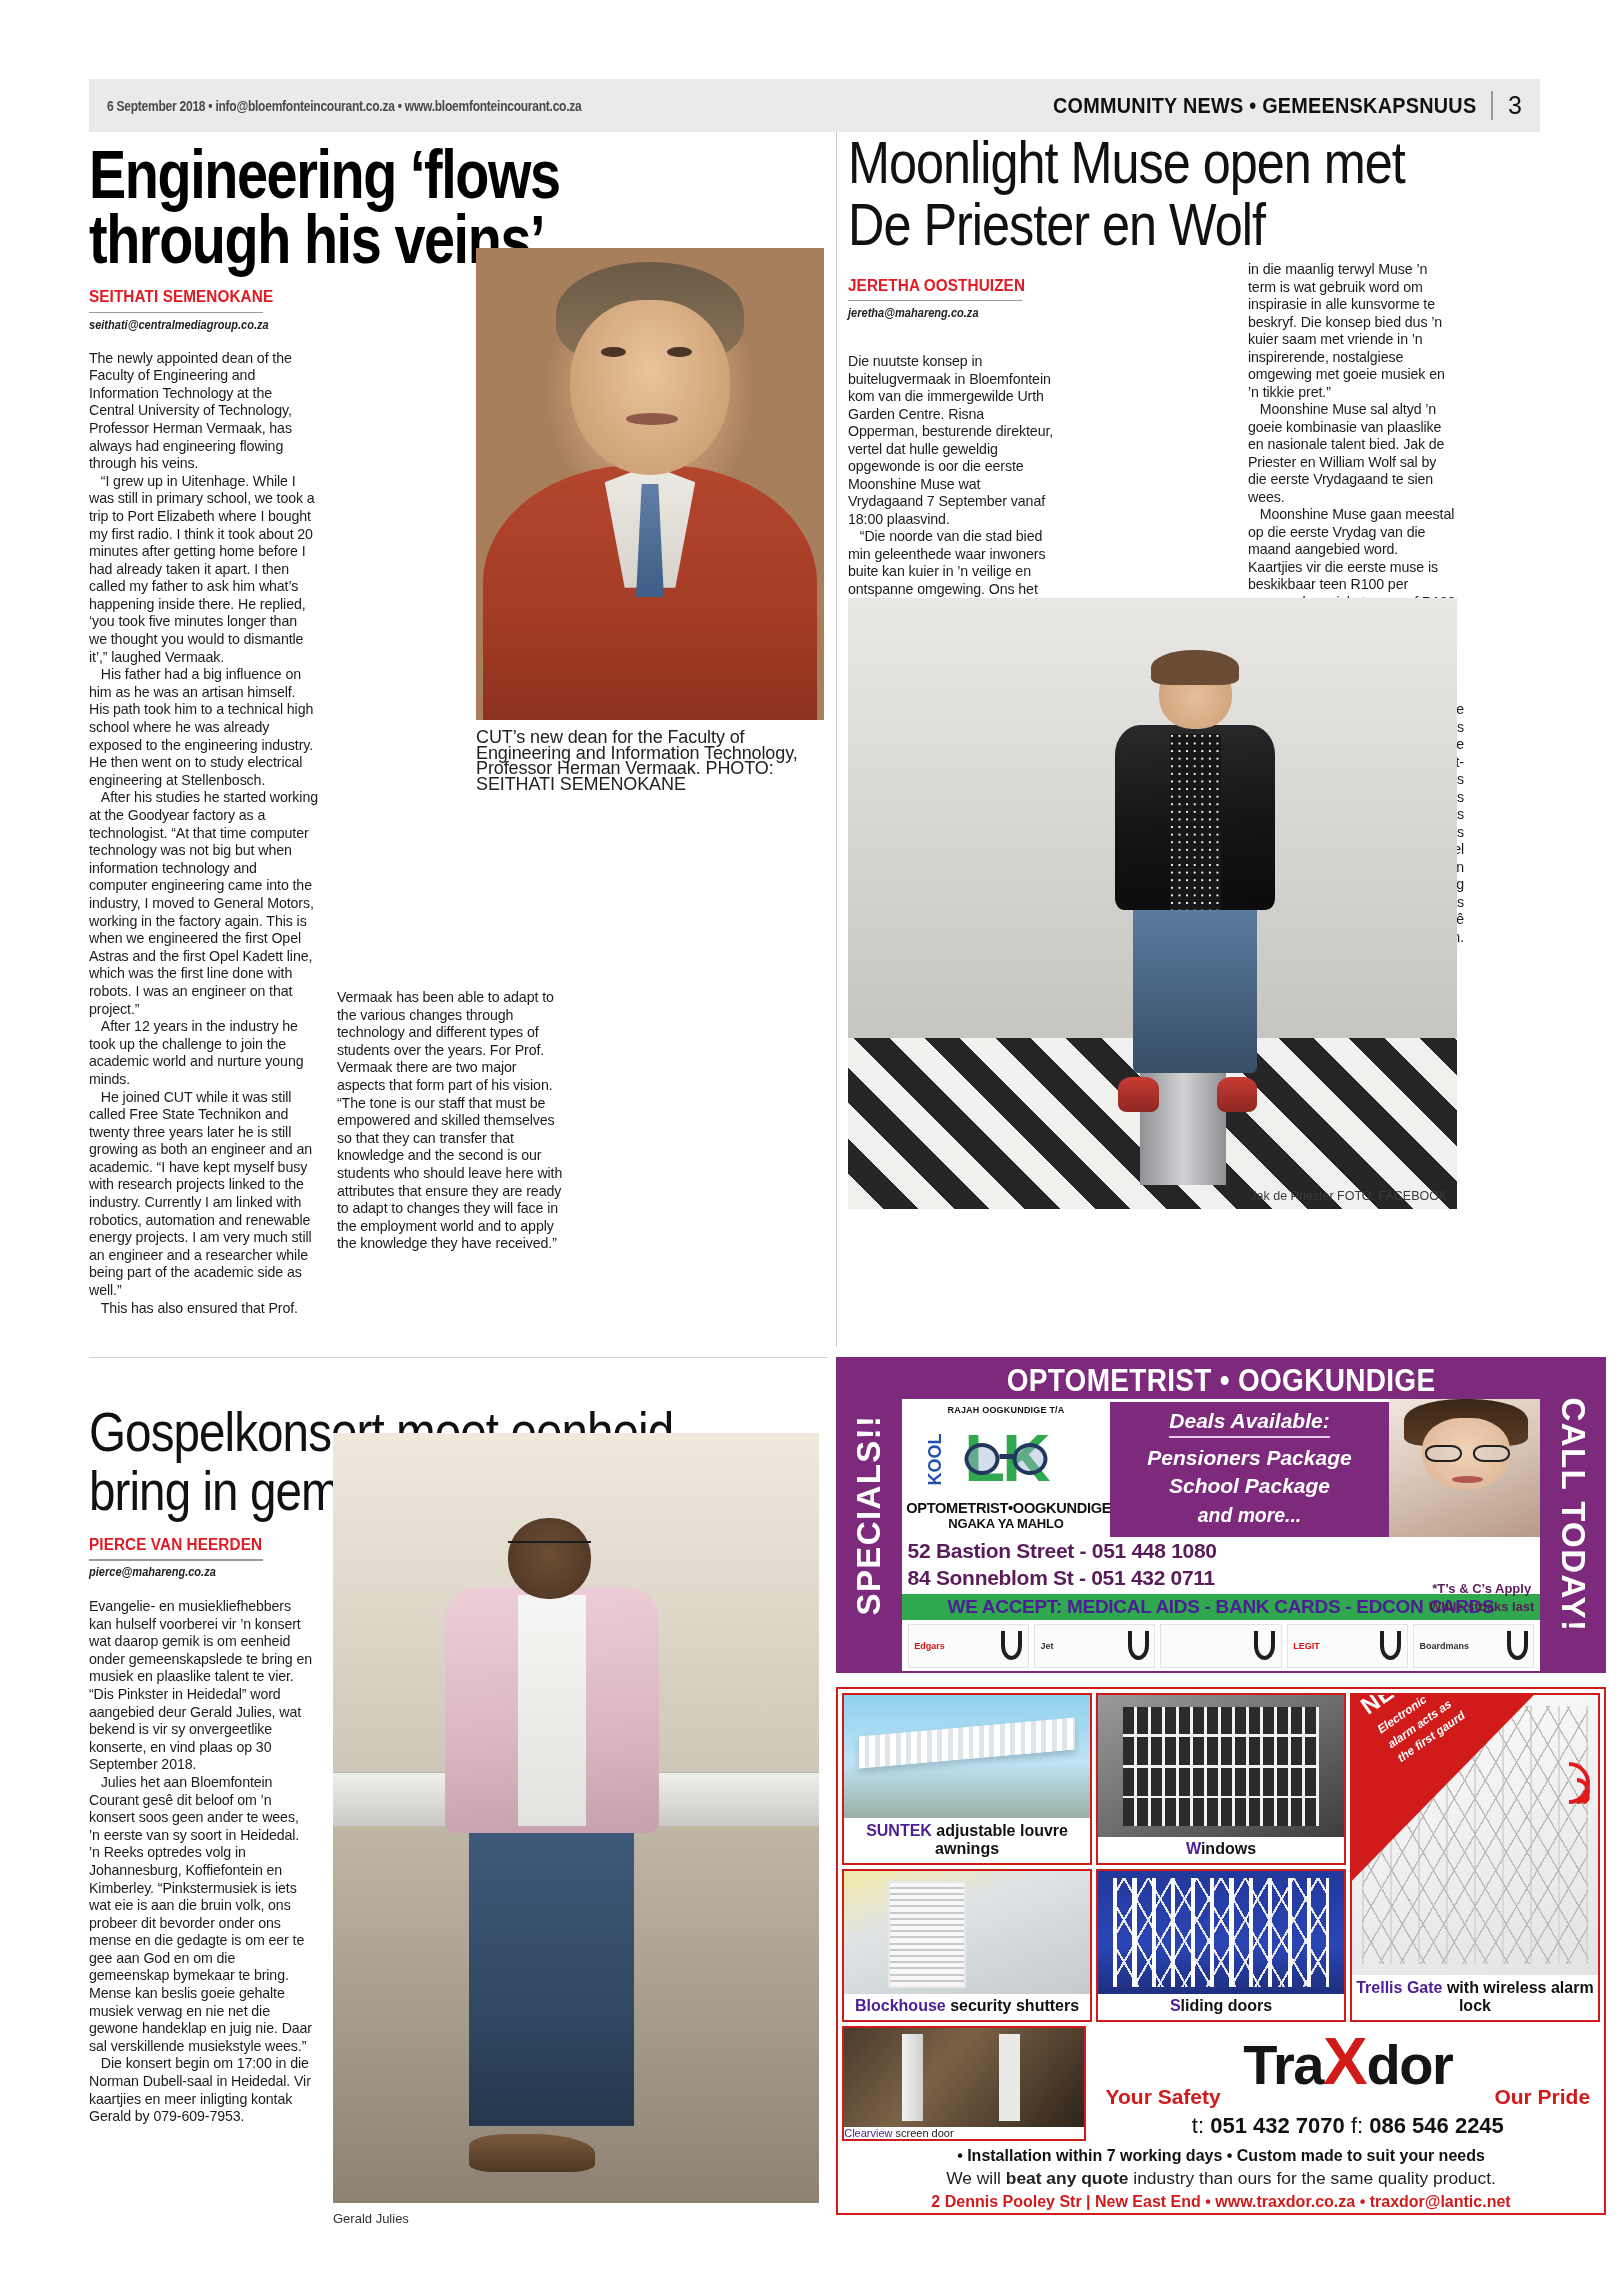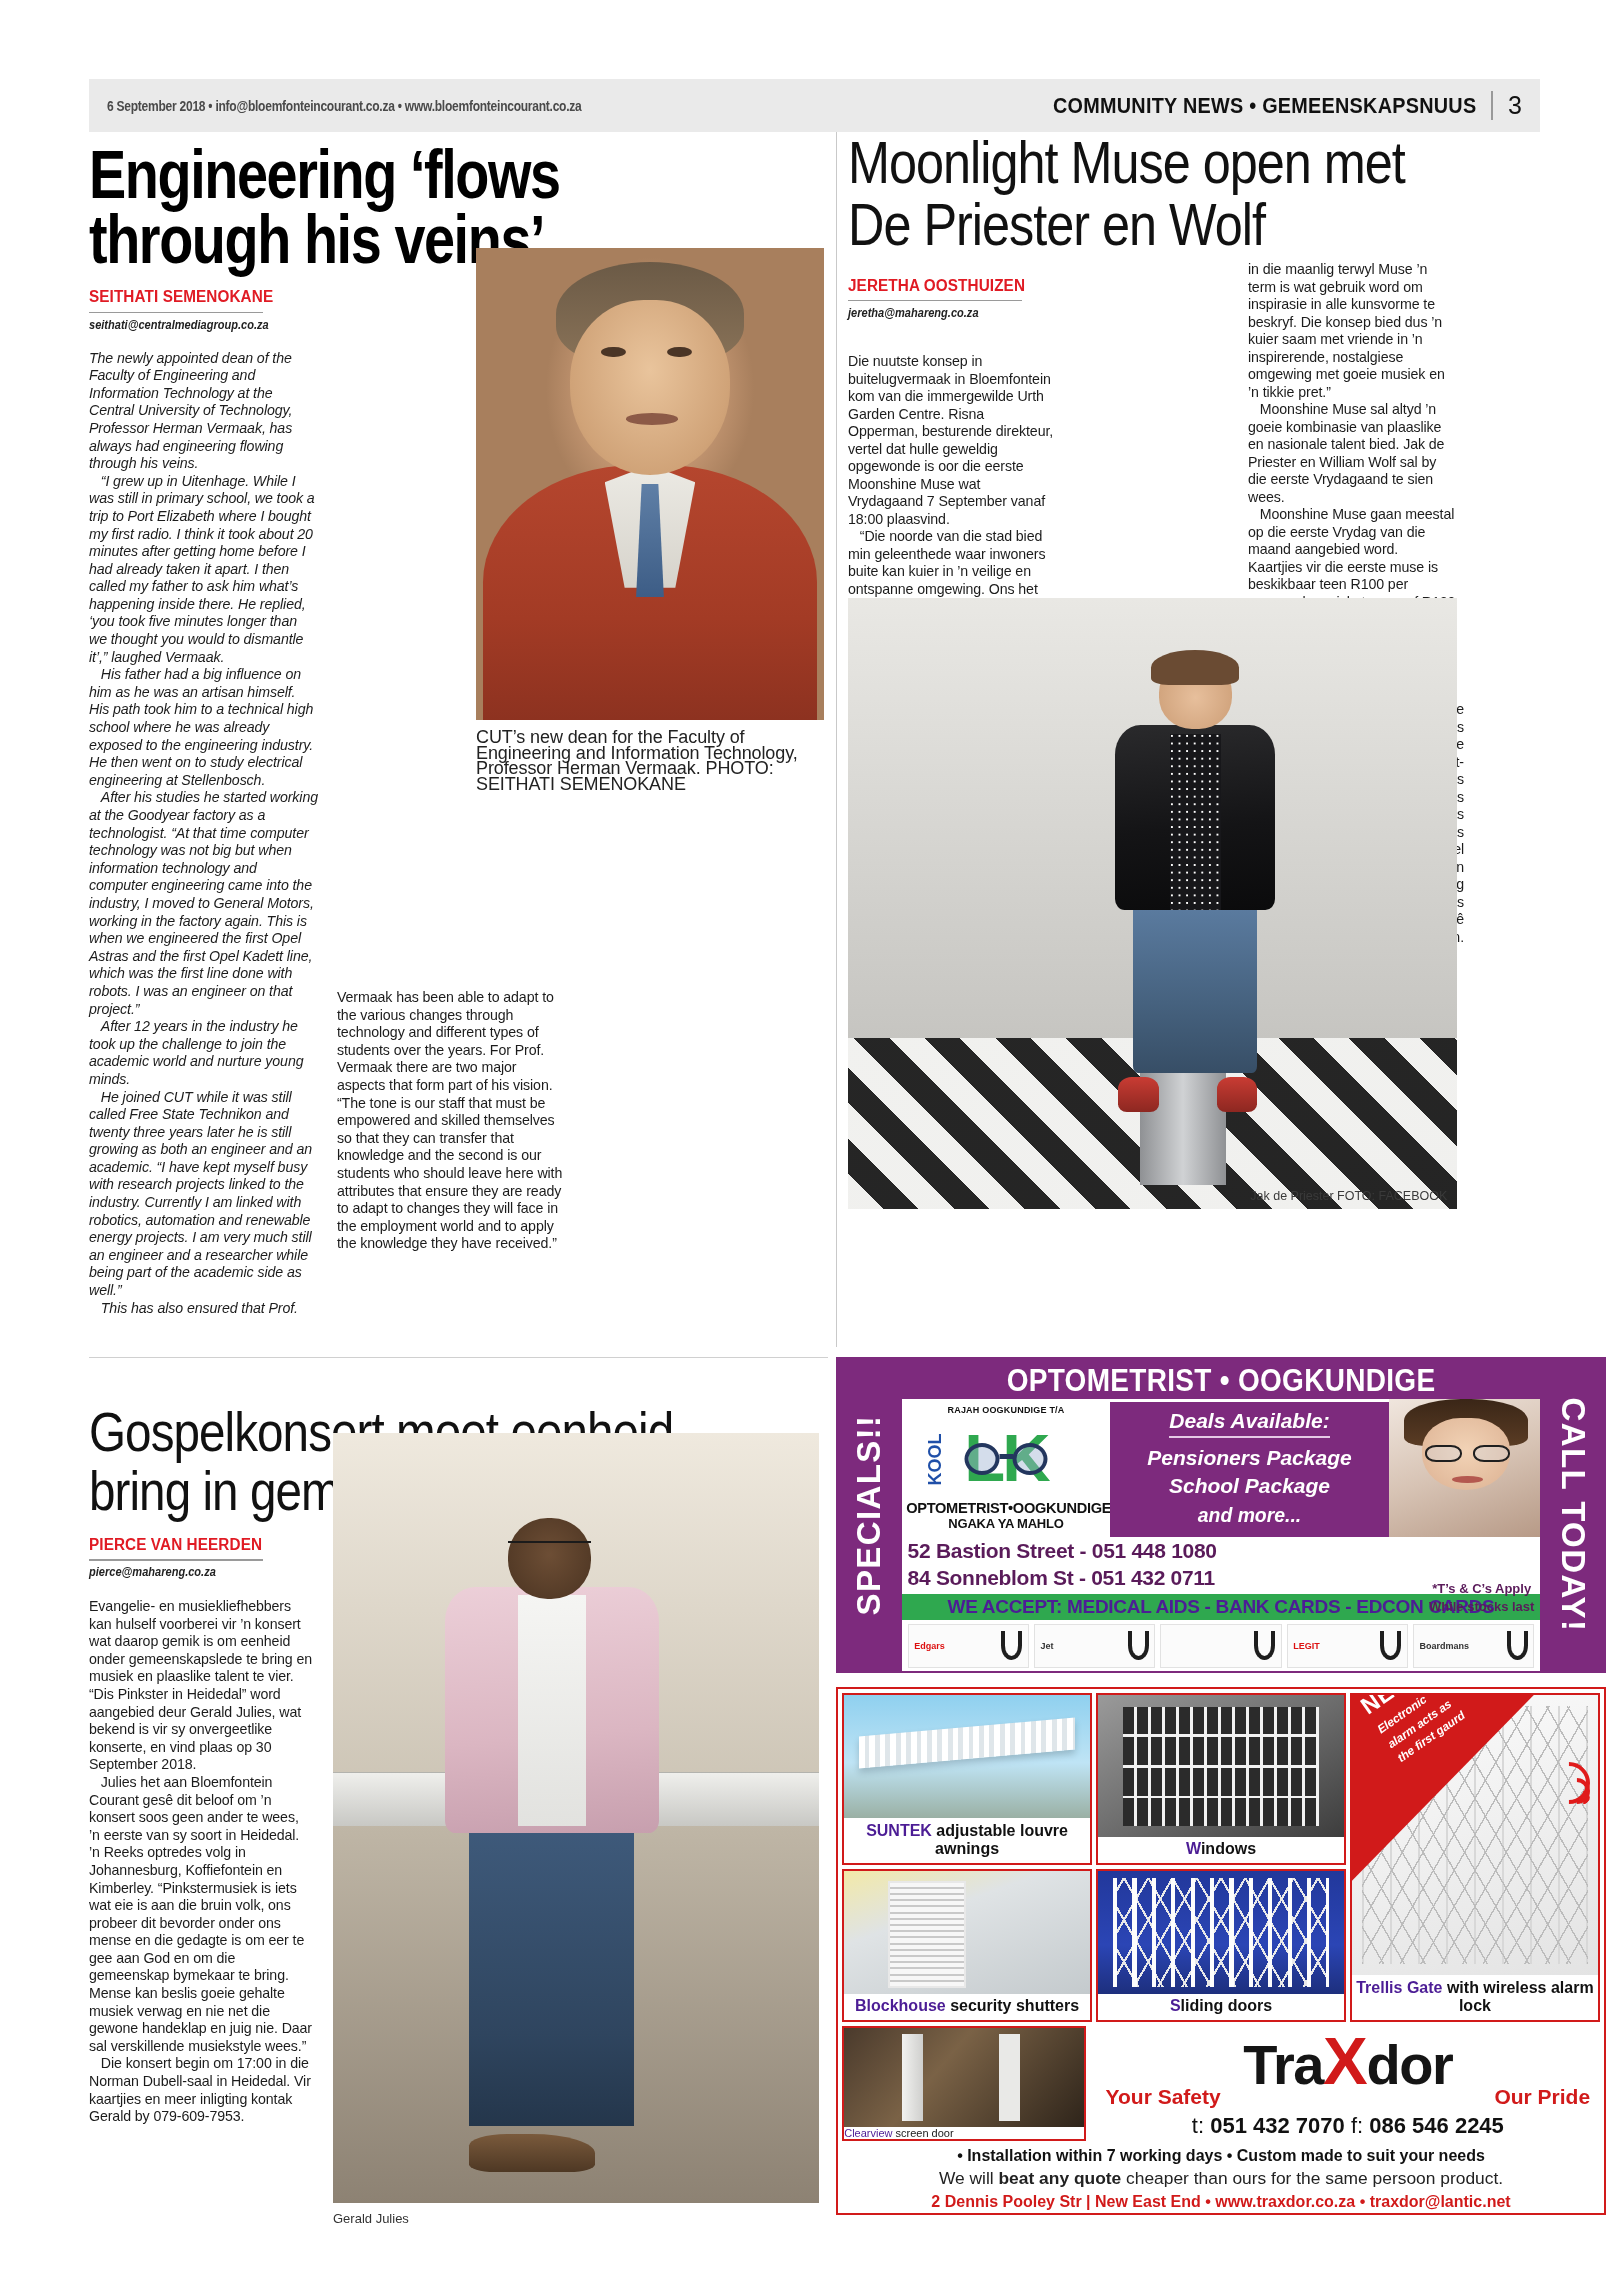--- a/index.html
+++ b/index.html
@@ -520,21 +520,21 @@
   <div class="col-left">
     <h1 class="head-heavy">Engineering ‘flows
 through his veins’</h1>
 
     <div class="byline" style="margin-top:15.3px;">
       <div class="byline-name">SEITHATI SEMENOKANE</div>
       <div class="byline-rule"></div>
       <div class="byline-mail">seithati@centralmediagroup.co.za</div>
     </div>
 
-    <div class="body-text" style="width:229px; margin-top:18px;font-style:italic;">
+    <div class="body-text" style="width:229px; margin-top:18px;">
       <p>The newly appointed dean of the Faculty of Engineering and Information Technology at the Central University of Technology, Professor Herman Vermaak, has always had engineering flowing through his veins.</p>
       <p>“I grew up in Uitenhage. While I was still in primary school, we took a trip to Port Elizabeth where I bought my first radio. I think it took about 20 minutes after getting home before I had already taken it apart. I then called my father to ask him what’s happening inside there. He replied, ‘you took five minutes longer than we thought you would to dismantle it’,” laughed Vermaak.</p>
       <p>His father had a big influence on him as he was an artisan himself. His path took him to a technical high school where he was already exposed to the engineering industry. He then went on to study electrical engineering at Stellenbosch.</p>
       <p>After his studies he started working at the Goodyear factory as a technologist. “At that time computer technology was not big but when information technology and computer engineering came into the industry, I moved to General Motors, working in the factory again. This is when we engineered the first Opel Astras and the first Opel Kadett line, which was the first line done with robots. I was an engineer on that project.”</p>
       <p>After 12 years in the industry he took up the challenge to join the academic world and nurture young minds.</p>
       <p>He joined CUT while it was still called Free State Technikon and twenty three years later he is still growing as both an engineer and an academic. “I have kept myself busy with research projects linked to the industry. Currently I am linked with robotics, automation and renewable energy projects. I am very much still an engineer and a researcher while being part of the academic side as well.”</p>
       <p>This has also ensured that Prof.</p>
     </div>
 
     <div class="body-text" style="position:absolute; left:248px; top:847px; width:229px;">
@@ -777,19 +777,19 @@
           <span>t:</span>
           <b>051 432 7070</b>
           <span>f:</span>
           <b>086 546 2245</b>
         </div>
       </div>
     </div>
 
     <div class="trax-foot">
       <div class="f1">• Installation within 7 working days   • Custom made to suit your needs</div>
-      <div class="f2"><span>We will </span><b>beat any quote</b><span> cheaper than ours for the same persoon product.</span></div>
+      <div class="f2"><span>We will </span><b>beat any quote</b><span> industry than ours for the same quality product.</span></div>
       <div class="f3">2 Dennis Pooley Str | New East End • www.traxdor.co.za • traxdor@lantic.net</div>
     </div>
   </div>
 
 </div>
 
 
 </body></html>

